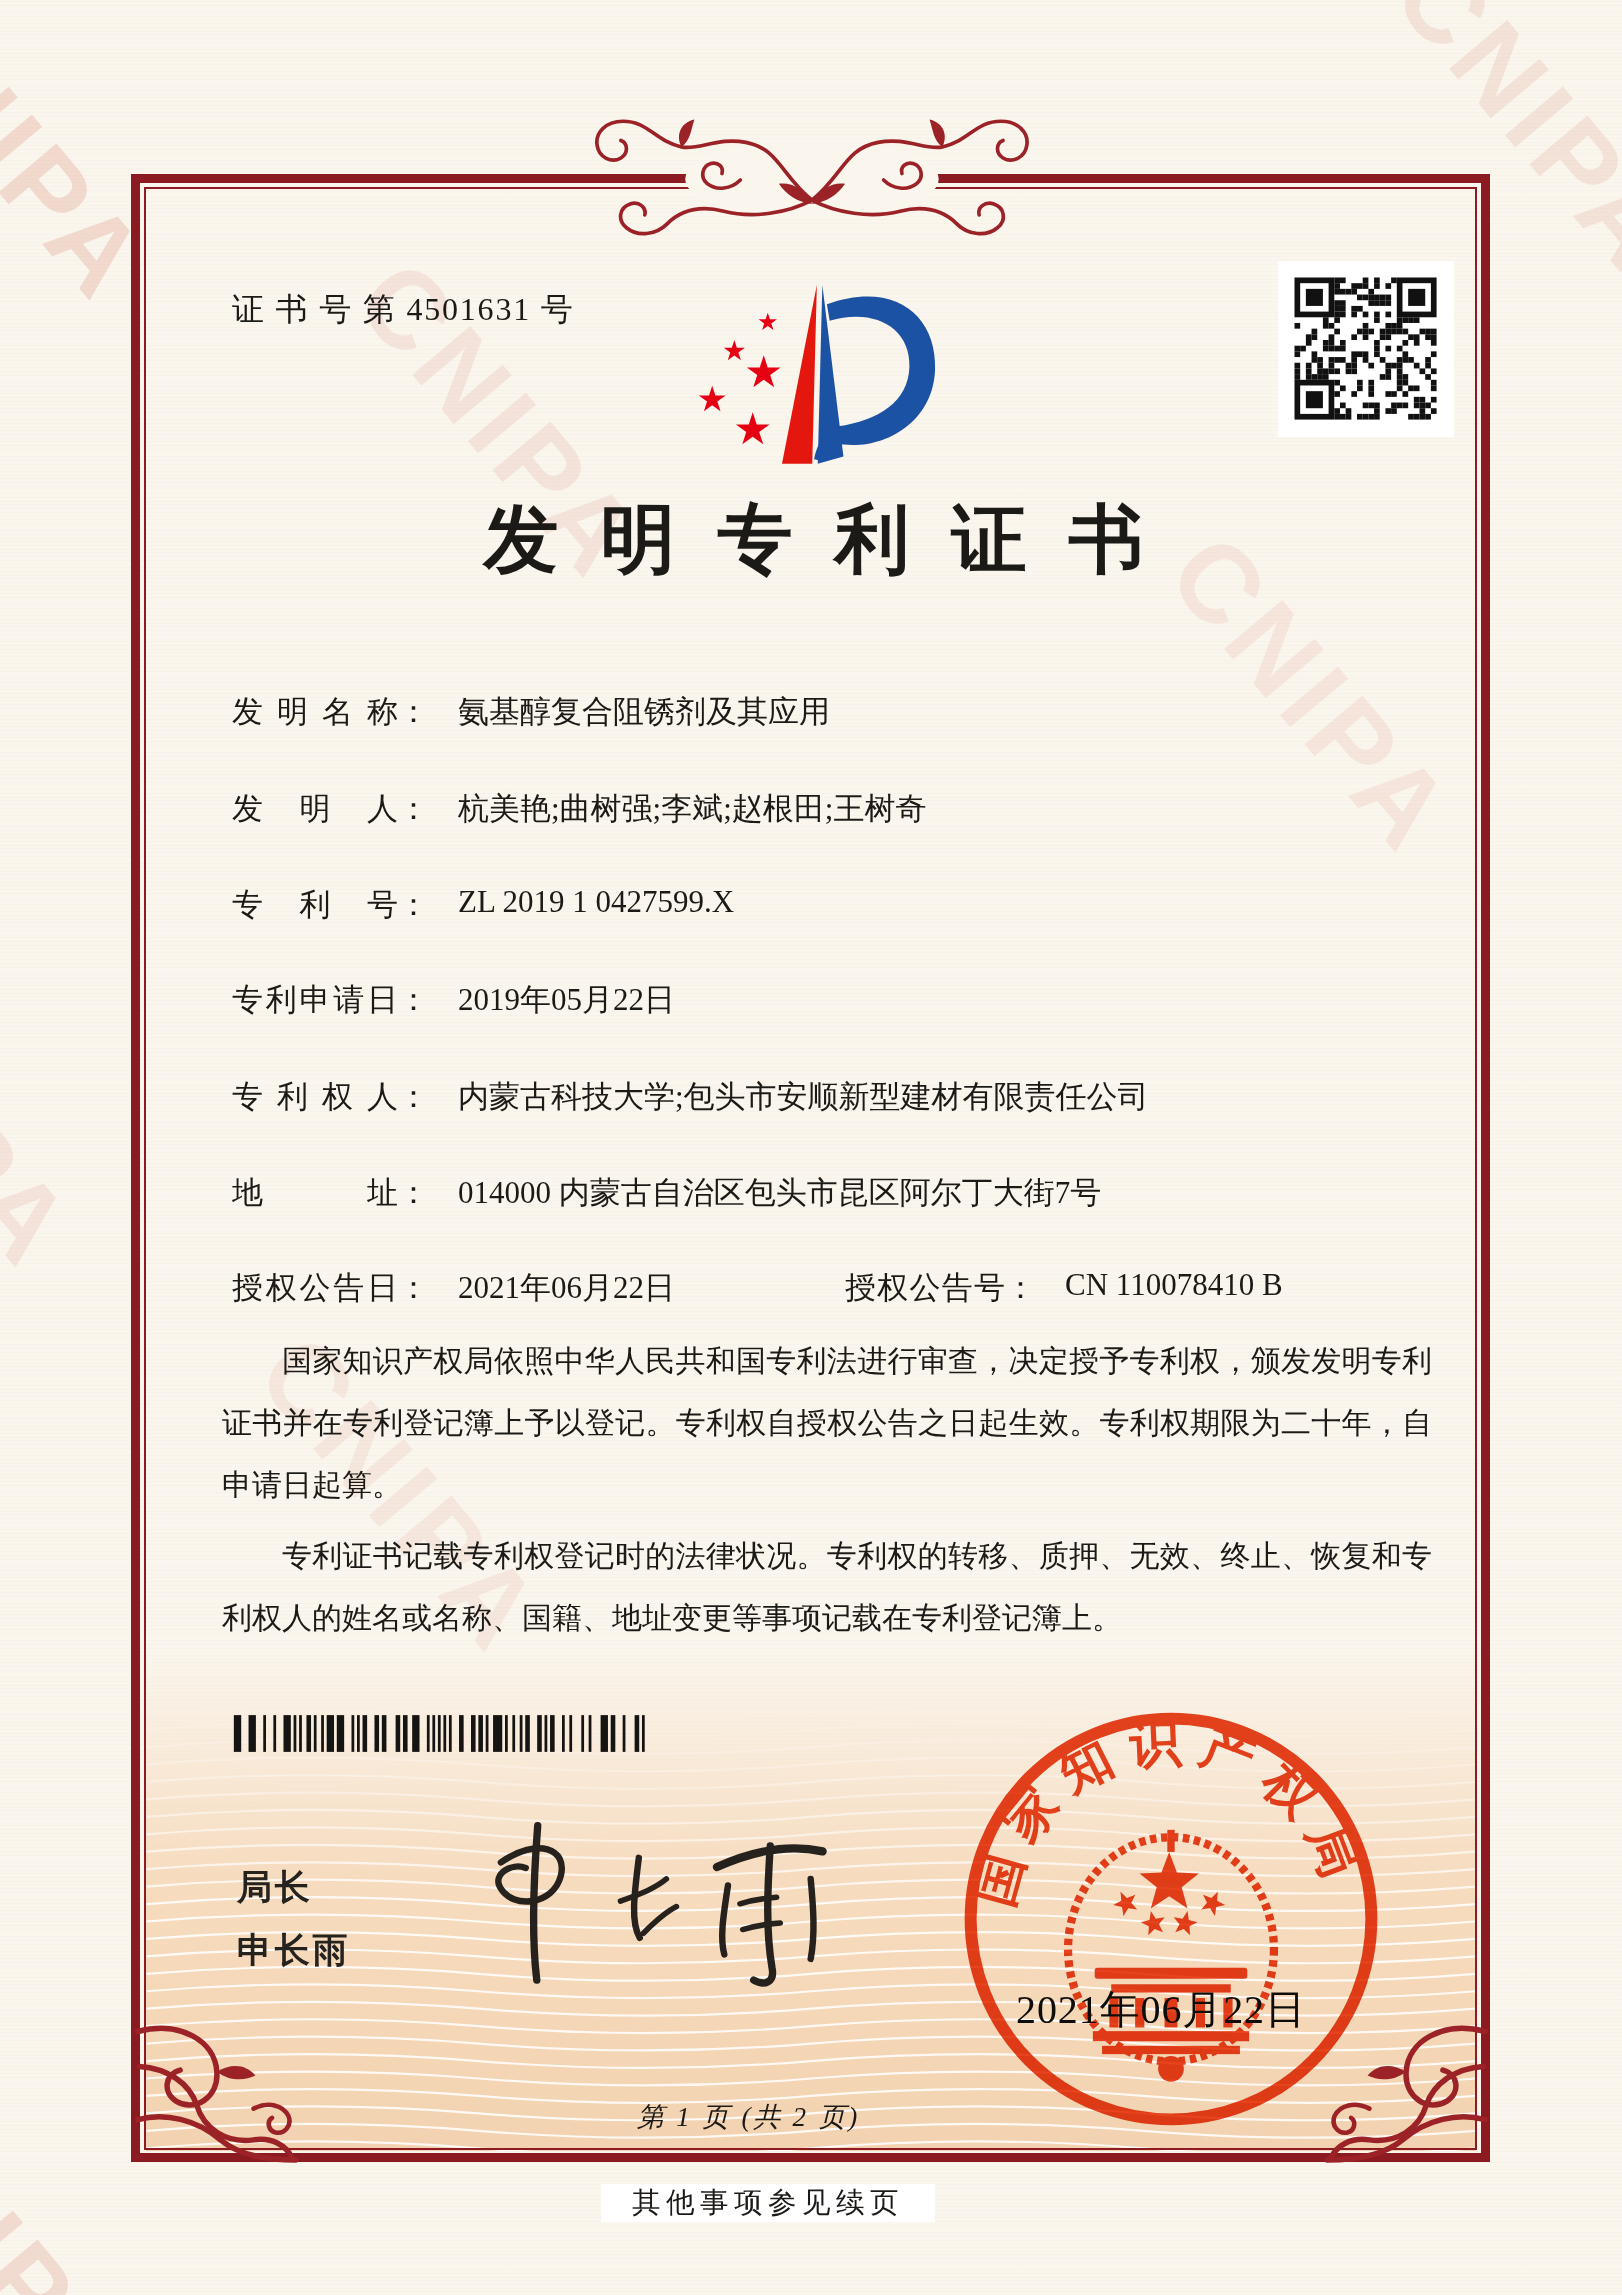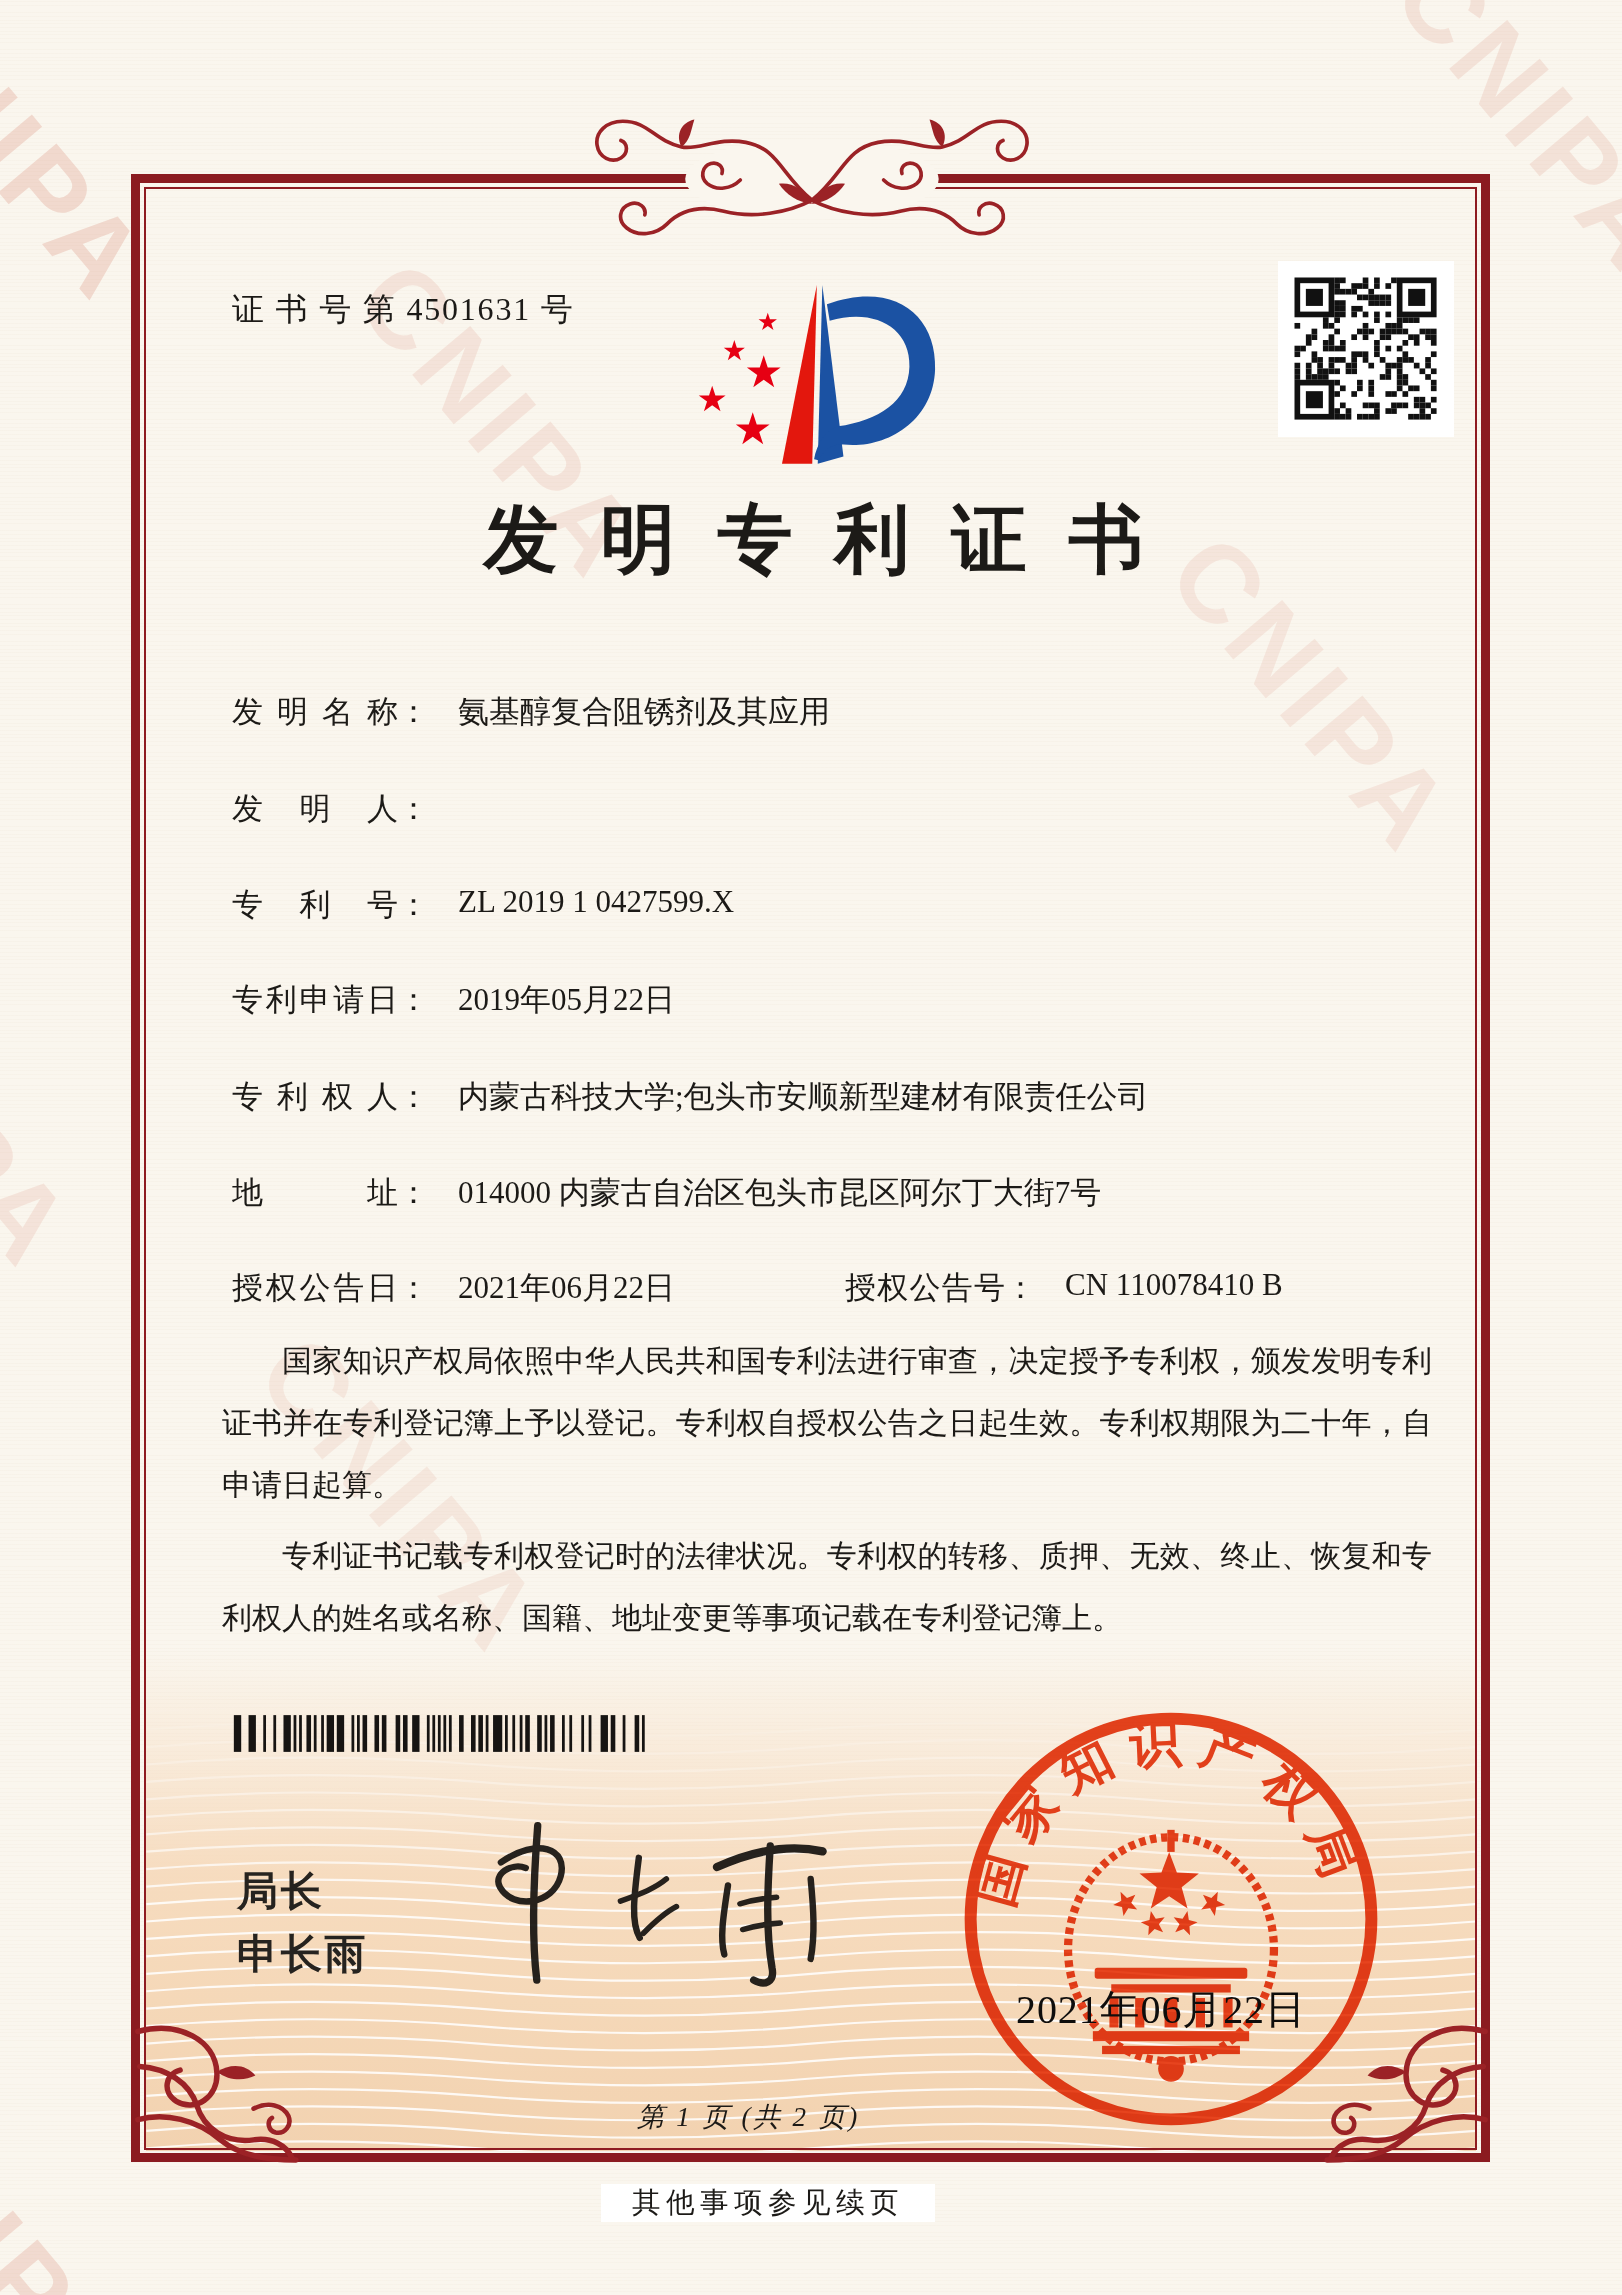--- a/index.html
+++ b/index.html
@@ -32,21 +32,21 @@
   .grant2 .flabel{width:191px;}
   .paras{position:absolute;left:222px;top:1330px;width:1210px;font-size:30px;line-height:62px;
       text-align:justify;}
   .paras p{margin:0 0 9.2px 0;text-indent:2em;}
   
   .wavezone{position:absolute;left:146px;top:1647px;width:1330px;height:504px;
       background:linear-gradient(180deg, rgba(247,222,196,0) 0%, rgba(247,220,192,.45) 22%,
                  rgba(246,217,186,.9) 45%, #f5d8b8 70%, #f2d2b0 100%);}
   .barcode{position:absolute;left:232px;top:1715px;width:421px;height:37px;}
   .signer{position:absolute;left:237px;font-family:"Liberation Sans","DejaVu Sans",sans-serif;
-      font-weight:700;font-size:41px;color:#26231f;letter-spacing:2.8px;}
+      font-weight:700;font-size:35px;color:#26231f;letter-spacing:2.8px;}
   .sig{position:absolute;left:432px;top:1798px;width:432px;height:207px;}
   .seal{position:absolute;left:955px;top:1703px;width:432px;height:432px;mix-blend-mode:multiply;opacity:.95;}
   .seal-date{position:absolute;left:1016px;top:1982px;width:303px;font-size:40px;color:#0e0d0c;
       letter-spacing:0.9px;white-space:nowrap;}
   .pagenum{position:absolute;left:0;top:2099px;width:1497px;text-align:center;font-size:27px;letter-spacing:2.8px;font-style:italic;}
   .footnote{position:absolute;left:601px;top:2184px;background:#ffffff;padding:0 31px;
       font-size:28.5px;letter-spacing:5.5px;}
 </style>
 </head>
 <body>
@@ -358,20 +358,21 @@
         <span>称：</span>
       </span>
     <span class="fvalue">氨基醇复合阻锈剂及其应用</span>
   </div>
   <div class="frow" style="top:788px">
     <span class="flabel">
         <span>发</span>
         <span>明</span>
         <span>人：</span>
       </span>
+    <span class="fvalue">杭美艳;曲树强;李斌;赵根田;王树奇</span>
   </div>
   <div class="frow" style="top:884px">
     <span class="flabel">
         <span>专</span>
         <span>利</span>
         <span>号：</span>
       </span>
     <span class="fvalue">ZL 2019 1 0427599.X</span>
   </div>
   <div class="frow" style="top:979px">

